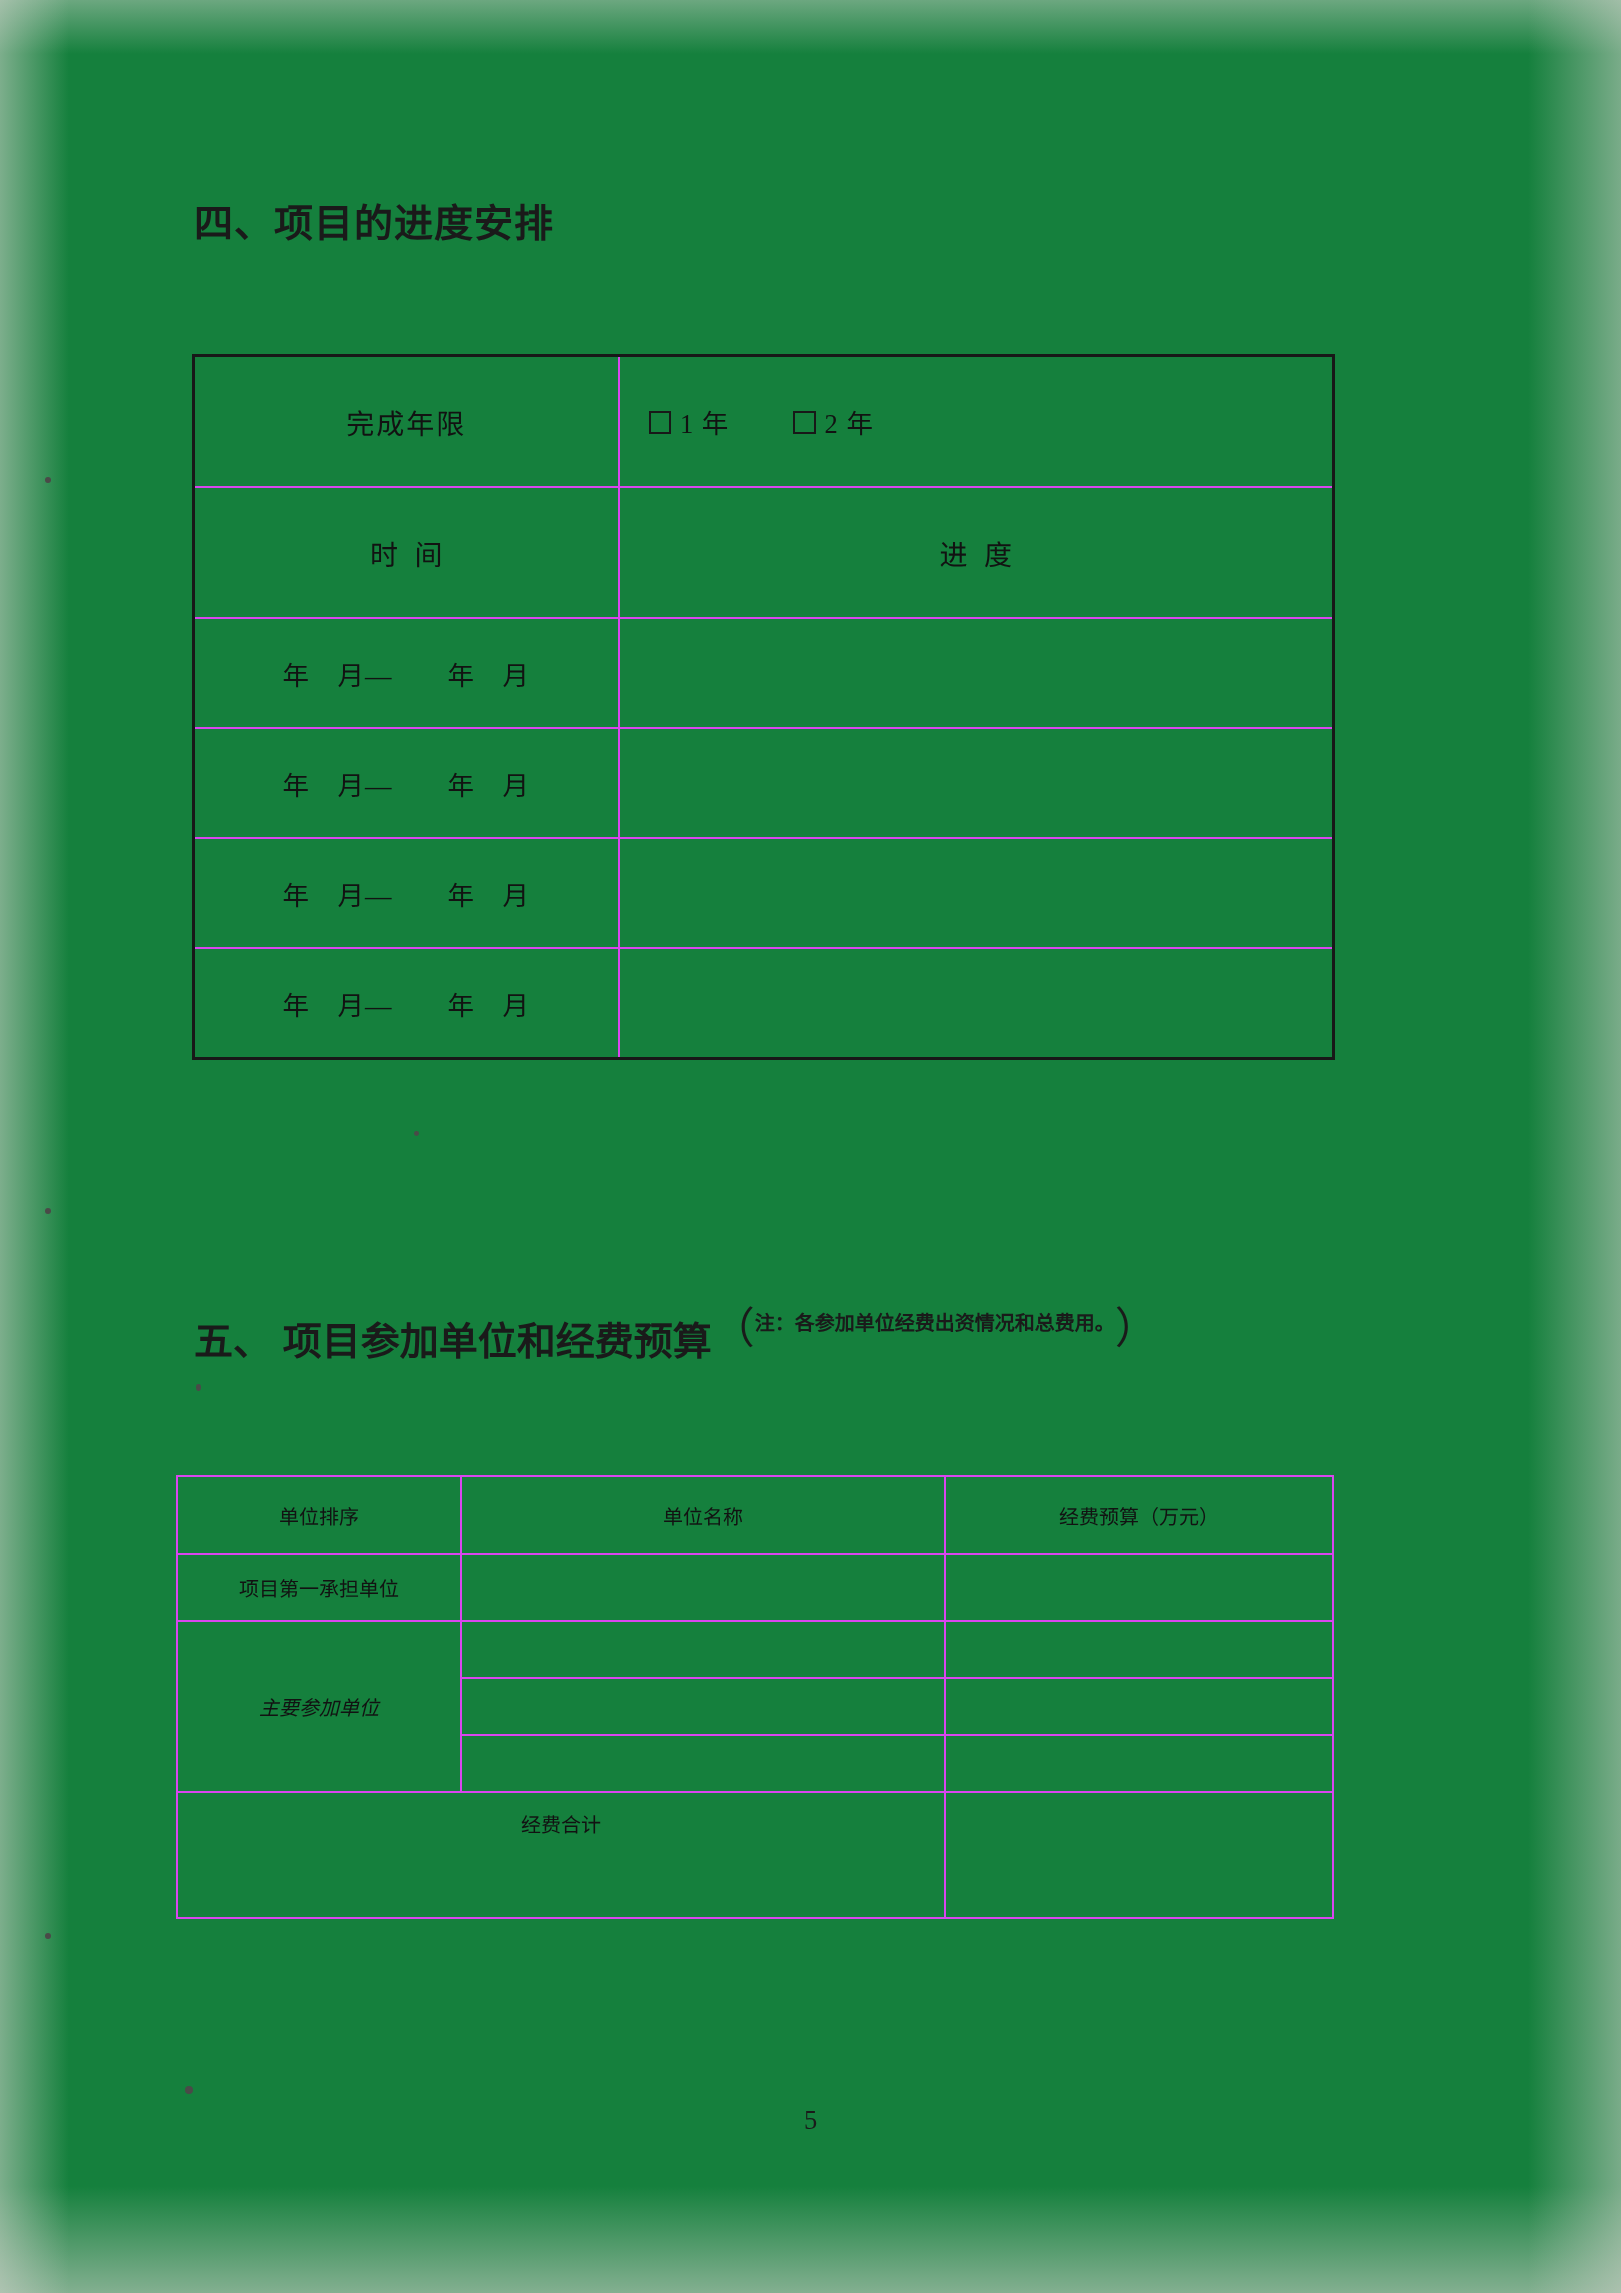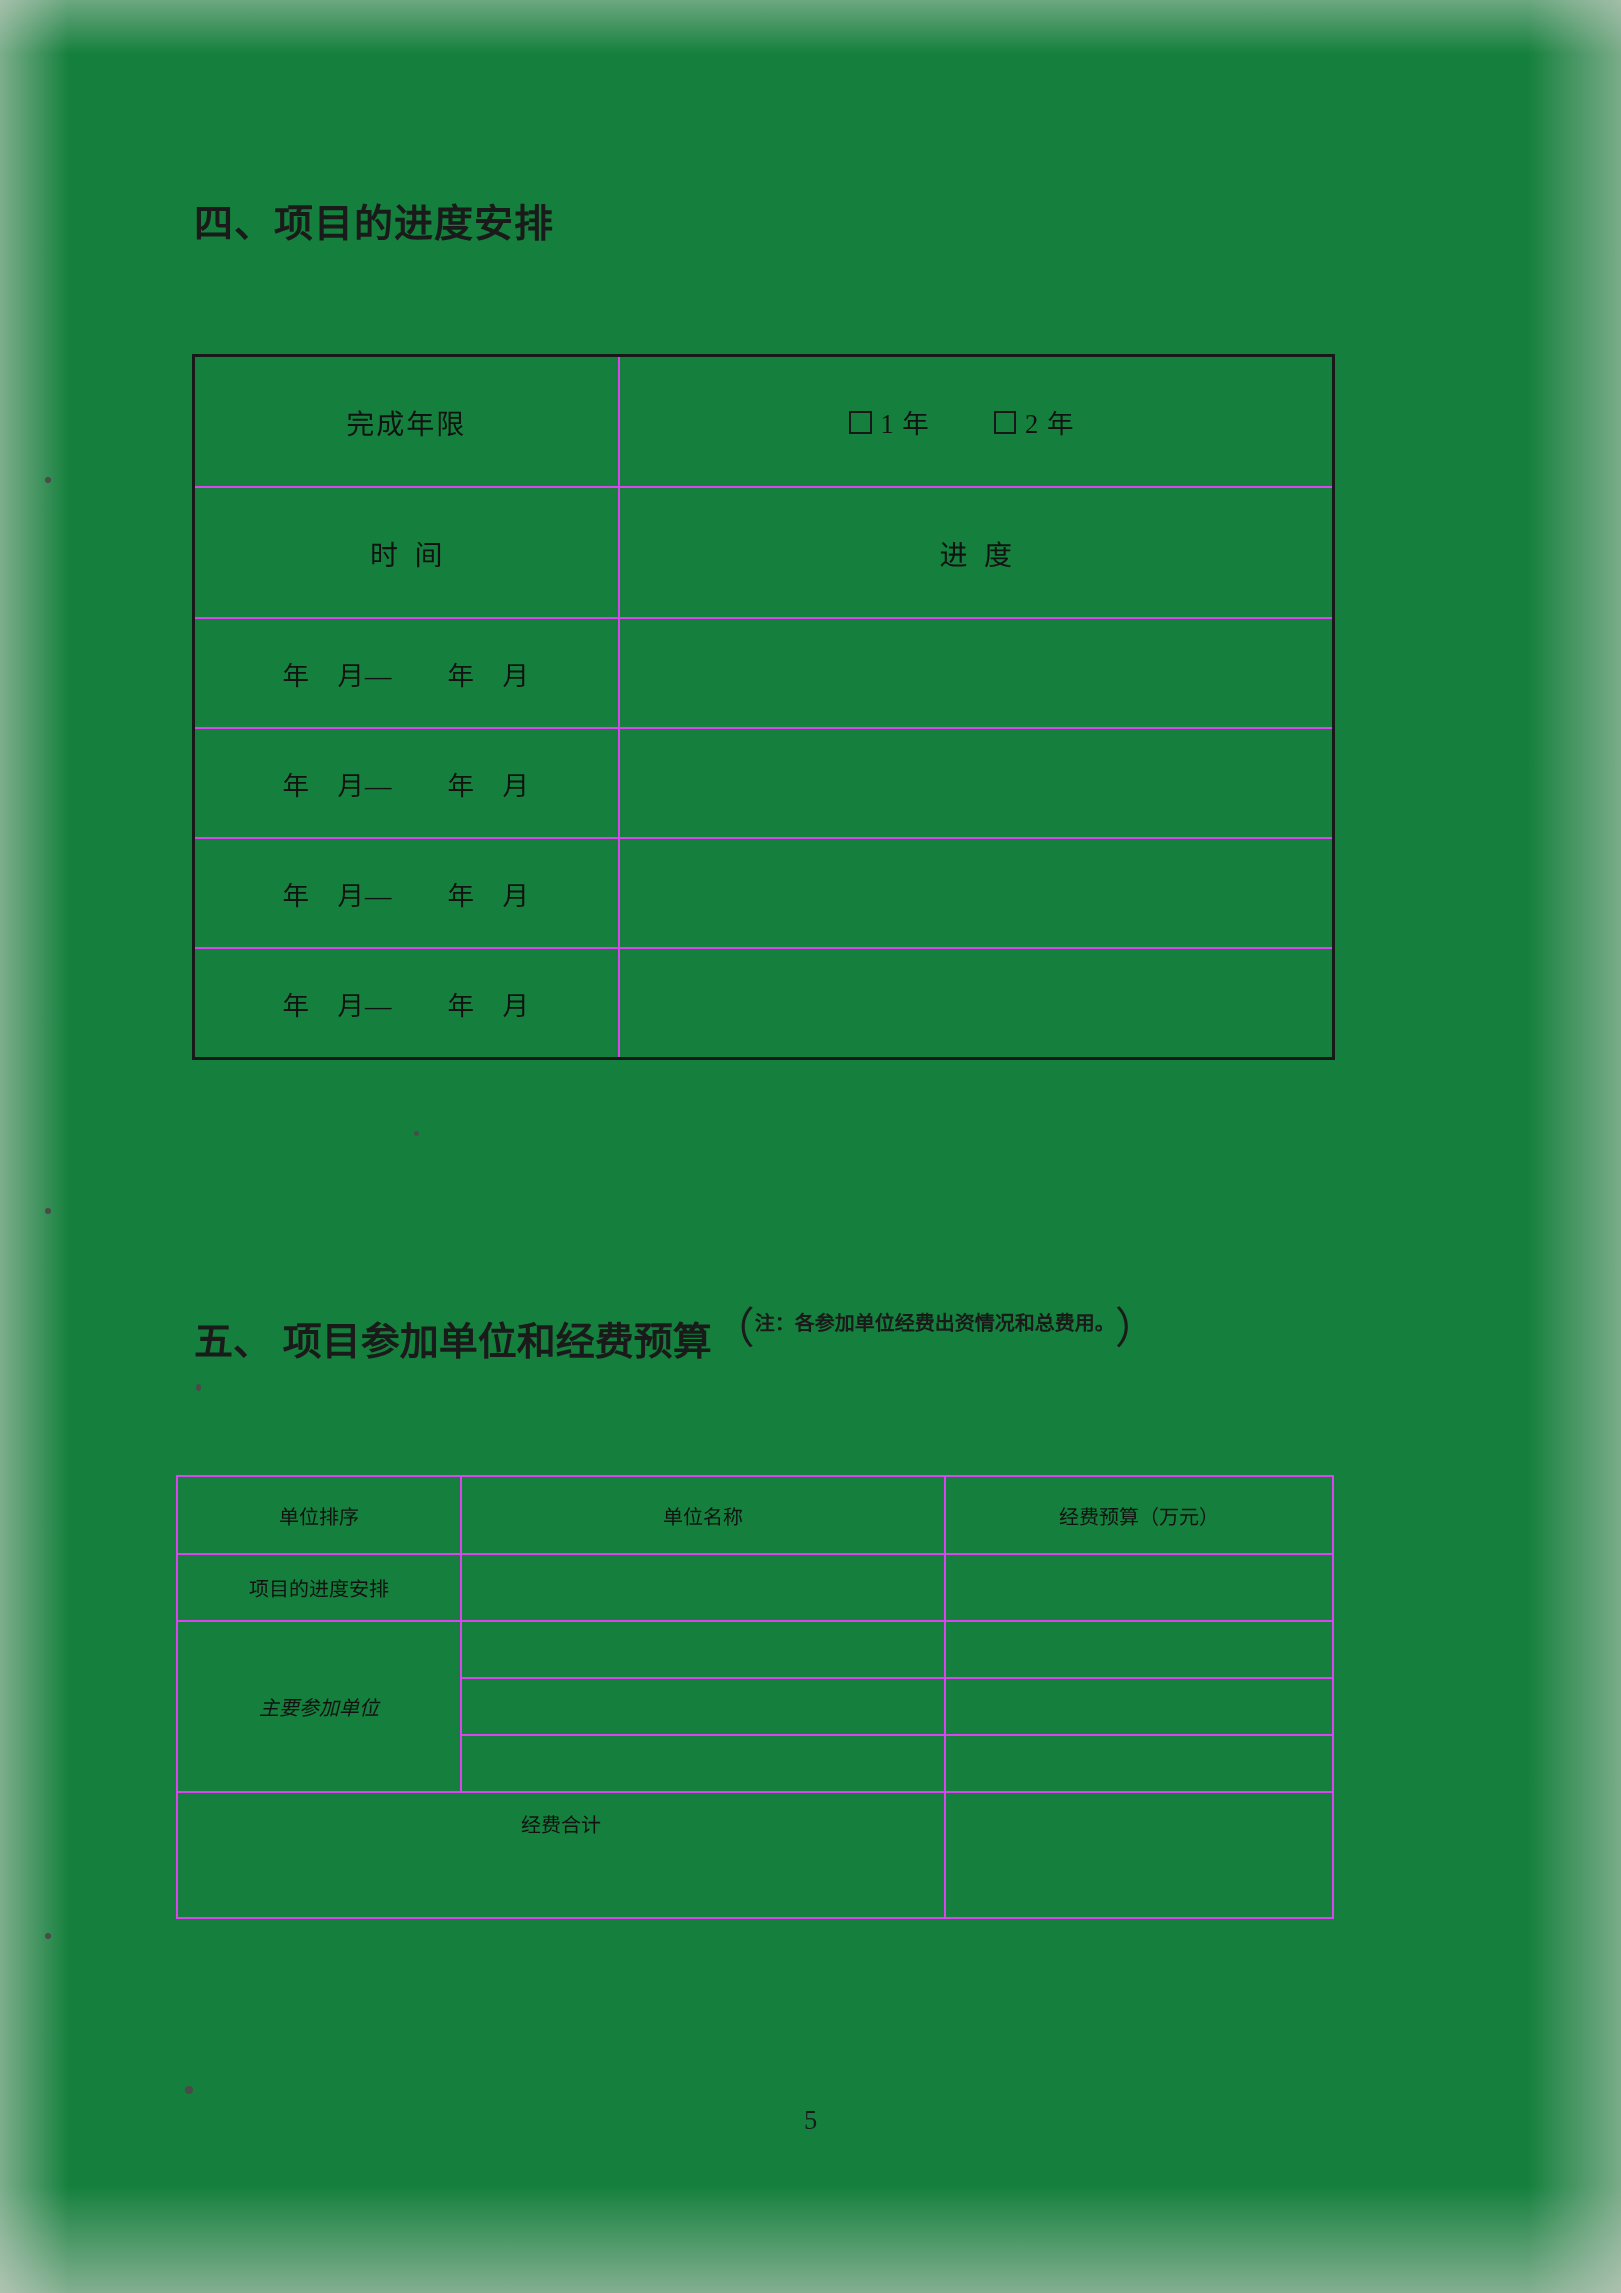--- a/index.html
+++ b/index.html
@@ -97,21 +97,21 @@
   
   #schedule-table {
     left: 192px;
     top: 354px;
     width: 1140px;
   }
   #schedule-table td { height: 108px; }
   #schedule-table td.tall { height: 129px; }
   #schedule-table .label-year-limit { font-size: 28px; letter-spacing: 2px; }
   #schedule-table .checkbox-cell {
-    text-align: center;
+    text-align: left;
     padding-left: 29px;
     font-size: 27.4px;
   }
   #schedule-table .cb-group { display: inline-block; margin-right: 57px; white-space: nowrap; }
   #schedule-table .cb-box {
     display: inline-block;
     width: 18.6px;
     height: 18.6px;
     border: 2.9px solid #181818;
     vertical-align: -1px;
@@ -216,21 +216,21 @@
       <col style="width:484px;">
       <col style="width:388px;">
     </colgroup>
     <tbody>
       <tr>
         <td class="hdr">单位排序</td>
         <td class="hdr">单位名称</td>
         <td class="hdr">经费预算（万元）</td>
       </tr>
       <tr>
-        <td class="row-first">项目的进度安排</td>
+        <td class="row-first">项目第一承担单位</td>
         <td class="row-first"></td>
         <td class="row-first"></td>
       </tr>
       <tr>
         <td class="row-blank" rowspan="3">主要参加单位</td>
         <td class="row-blank"></td>
         <td class="row-blank"></td>
       </tr>
       <tr>
         <td class="row-blank"></td>

